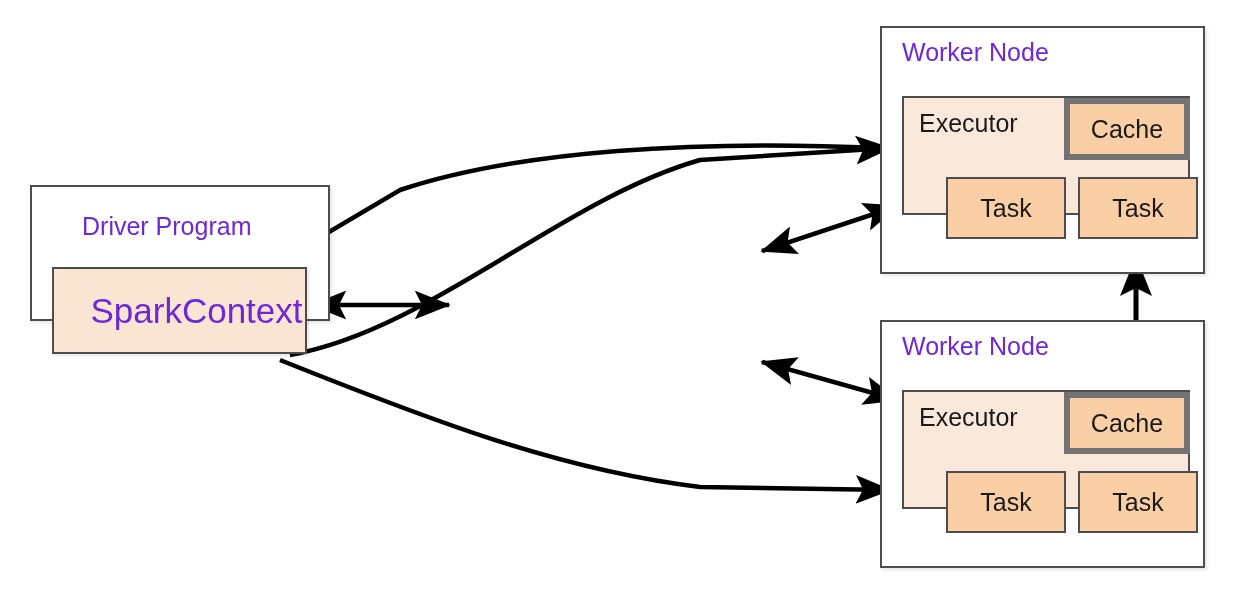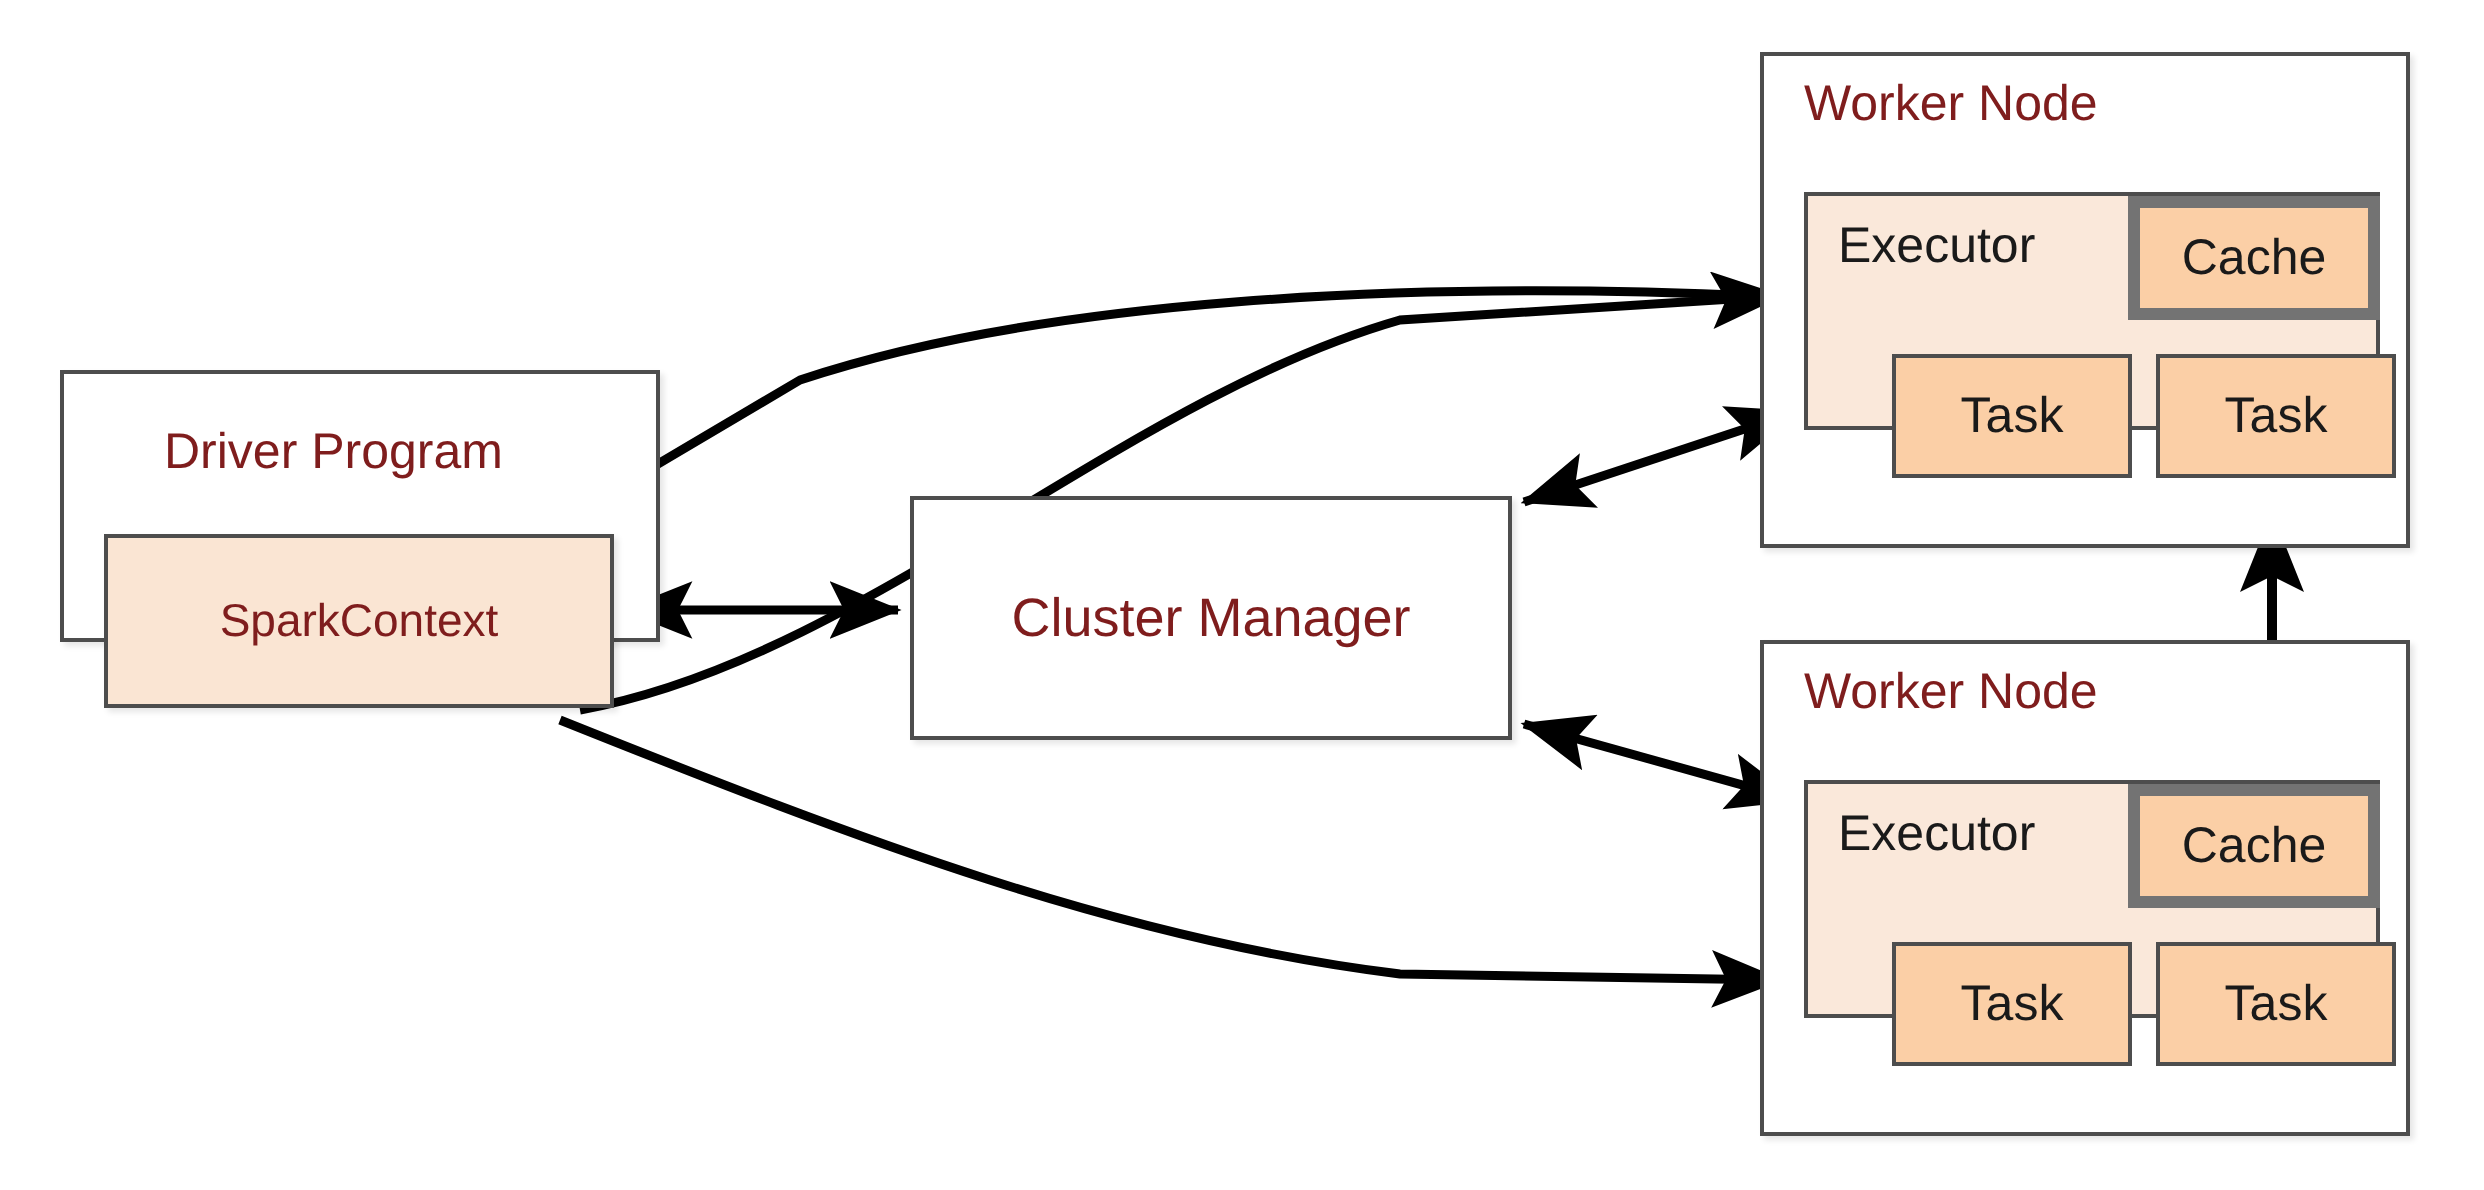--- a/index.html
+++ b/index.html
@@ -25,38 +25,39 @@
   }
   .box {
     position: absolute;
     box-sizing: border-box;
     border: 2px solid #4d4d4d;
     background: #ffffff;
     box-shadow: 2px 2px 3px rgba(0,0,0,0.10);
   }
   .box-label {
     position: absolute;
-    color: #7f1d1d;
+    color: #6d28d9;
     white-space: nowrap;
     line-height: 1;
   }
 
   
   #driver-program { left: 30px; top: 185px; width: 300px; height: 136px; text-align: right; }
   #driver-program-title {
     left: 50px; top: 27px; font-size: 25px;
   }
   #spark-context {
     left: 20px; top: 80px; width: 255px; height: 87px;
     background: #fae5d3;
   }
   #spark-context-label {
     left: 0; top: 0; width: 100%; height: 100%;
     display: flex; align-items: center; justify-content: center;
-    font-size: 23px;
+    font-size: 35px;
+    padding-left: 17px;
   }
 
   
   #cluster-manager { left: 455px; top: 248px; width: 301px; height: 122px; }
   #cluster-manager-label {
     left: 0; top: 0; width: 100%; height: 100%;
     display: flex; align-items: center; justify-content: center;
     font-size: 27px;
   }
 
@@ -145,23 +146,20 @@
     </g>
   </svg>
 
   <div class="box" id="driver-program">
     <div class="box-label" id="driver-program-title">Driver Program</div>
     <div class="box" id="spark-context">
       <div class="box-label" id="spark-context-label">SparkContext</div>
     </div>
   </div>
 
-  <div class="box" id="cluster-manager">
-    <div class="box-label" id="cluster-manager-label">Cluster Manager</div>
-  </div>
 
   <div class="box worker-node" id="worker-node-1">
     <div class="box-label worker-node-title">Worker Node</div>
     <div class="executor">
       <div class="executor-title">Executor</div>
       <div class="cache">
         <span>Cache</span>
       </div>
       <div class="task task-left">
         <span>Task</span>

